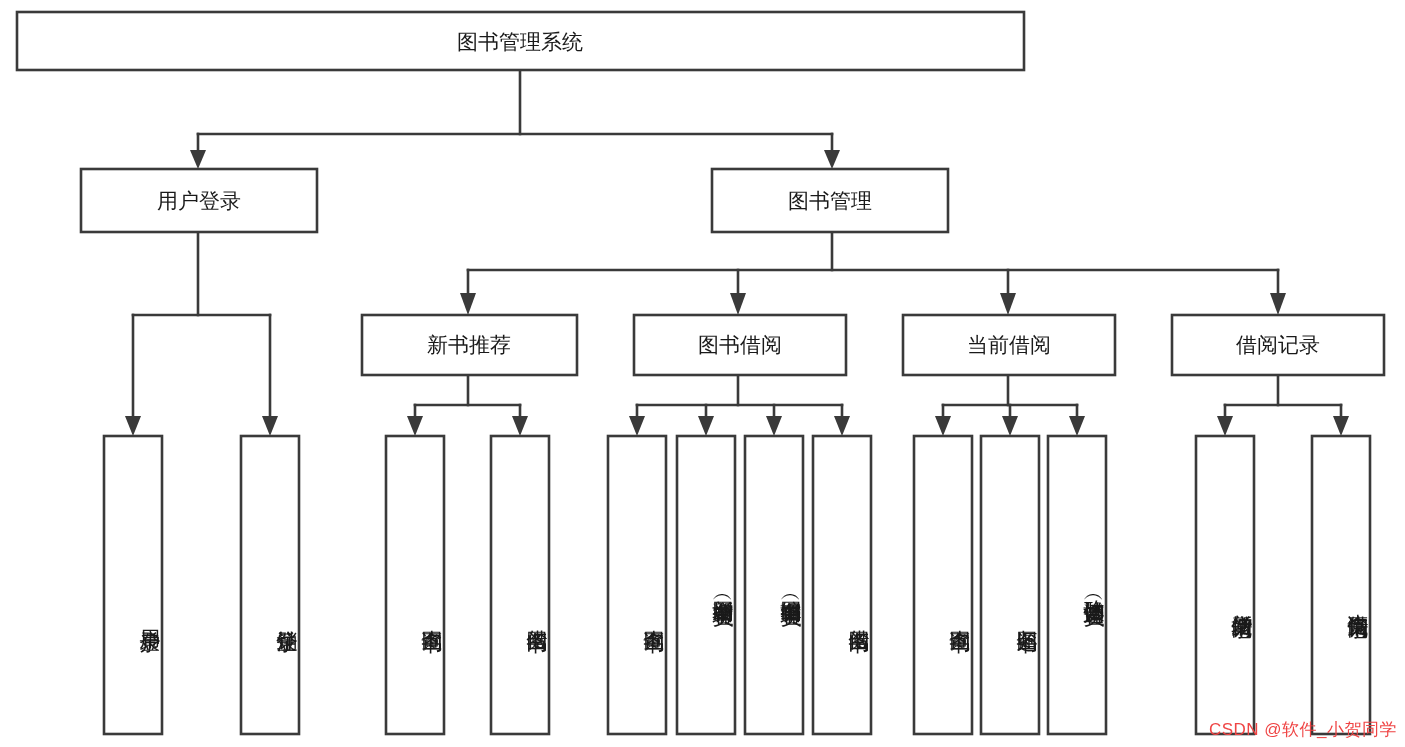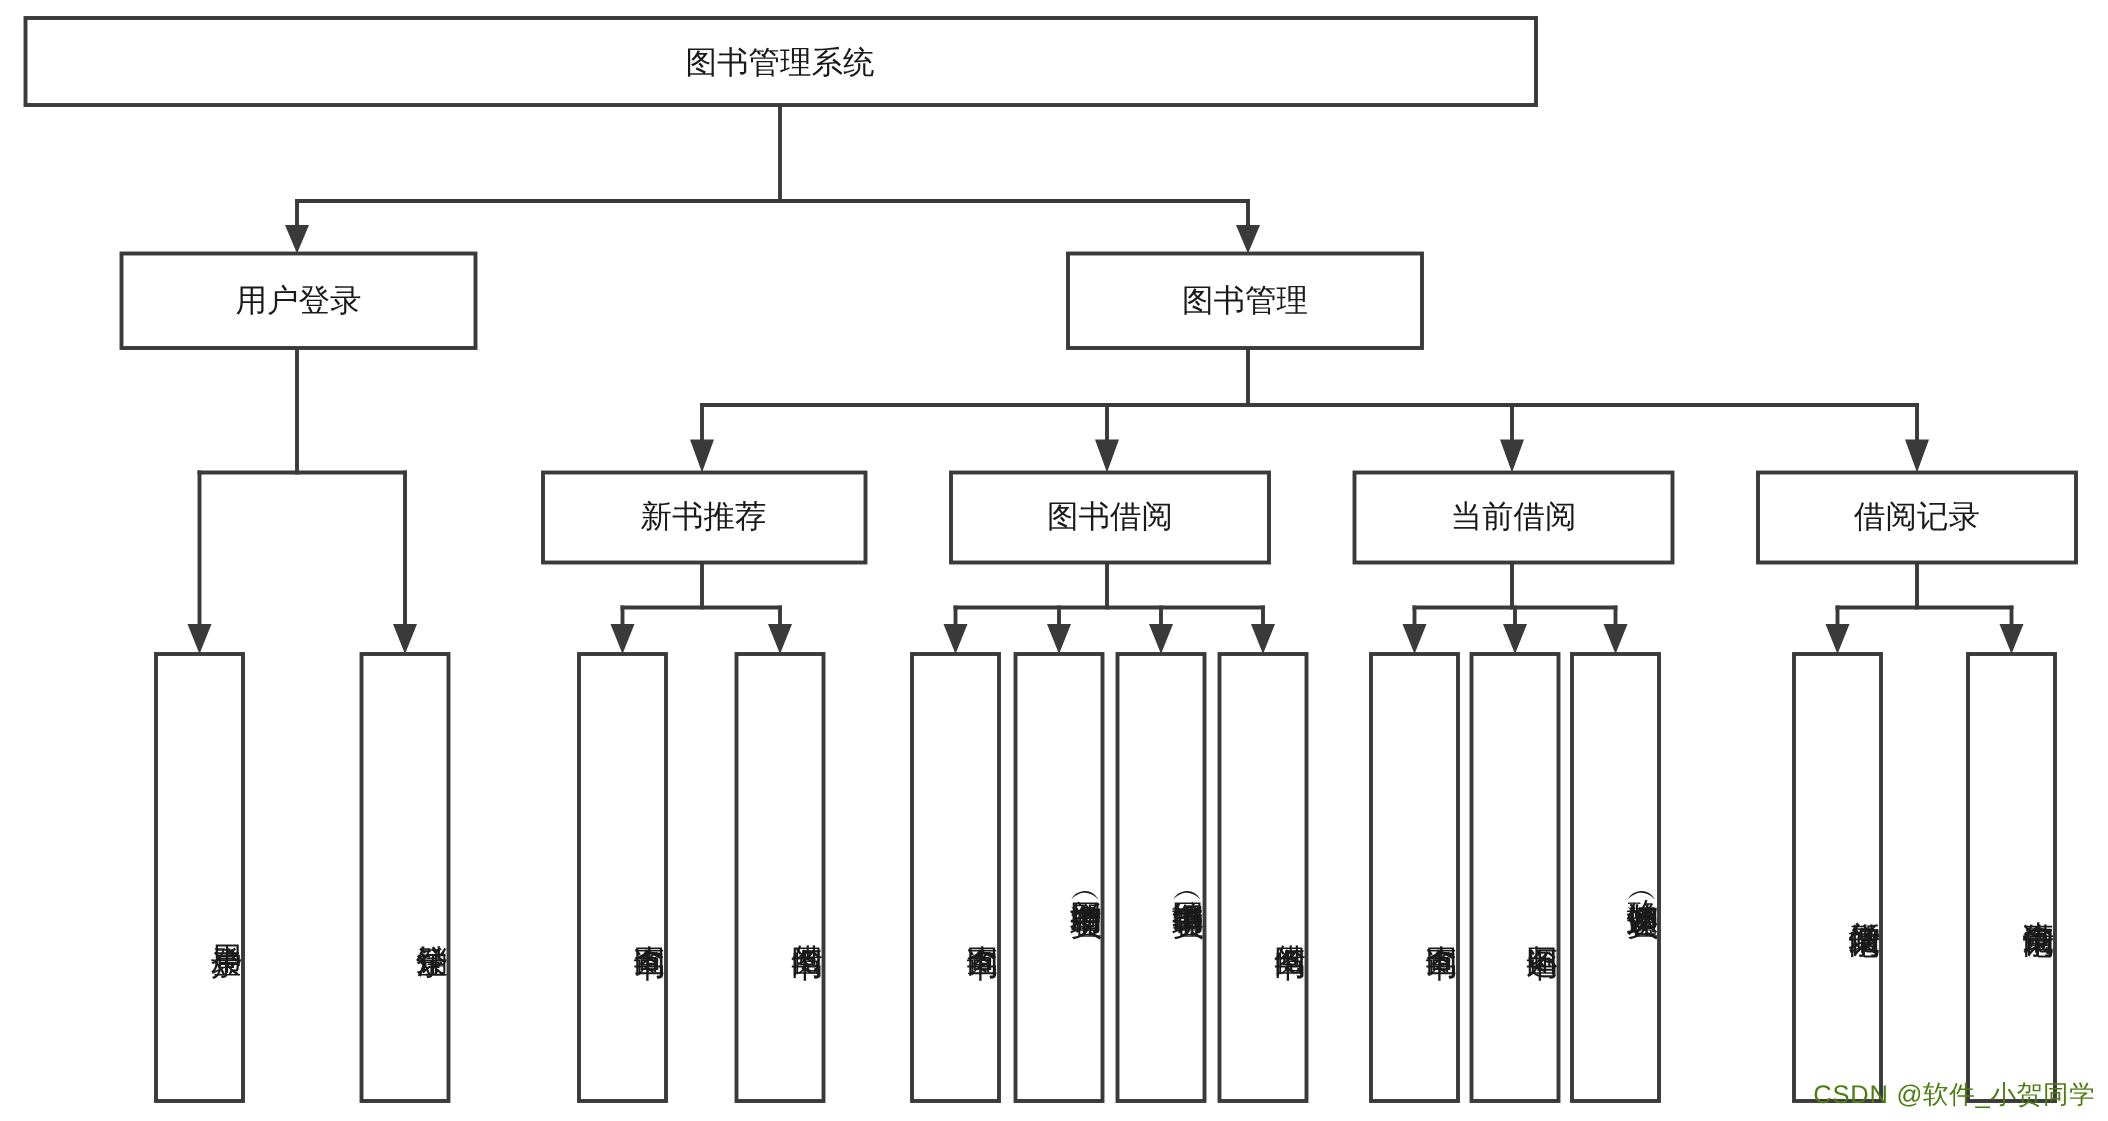--- a/index.html
+++ b/index.html
@@ -62,21 +62,21 @@
     white-space: normal;
     text-align: left;
     pointer-events: none;
   }
   .watermark {
     position: absolute;
     right: 8px;
     bottom: 6px;
     font-family: "Liberation Sans", sans-serif;
     font-size: 17px;
-    color: #4d7c0f;
+    color: #ef4444;
     letter-spacing: 0.5px;
     white-space: nowrap;
   }
 </style>
 </head>
 <body>
 
 <div id="diagram-root">
 
   <svg class="flow" viewBox="0 0 1405 747">

